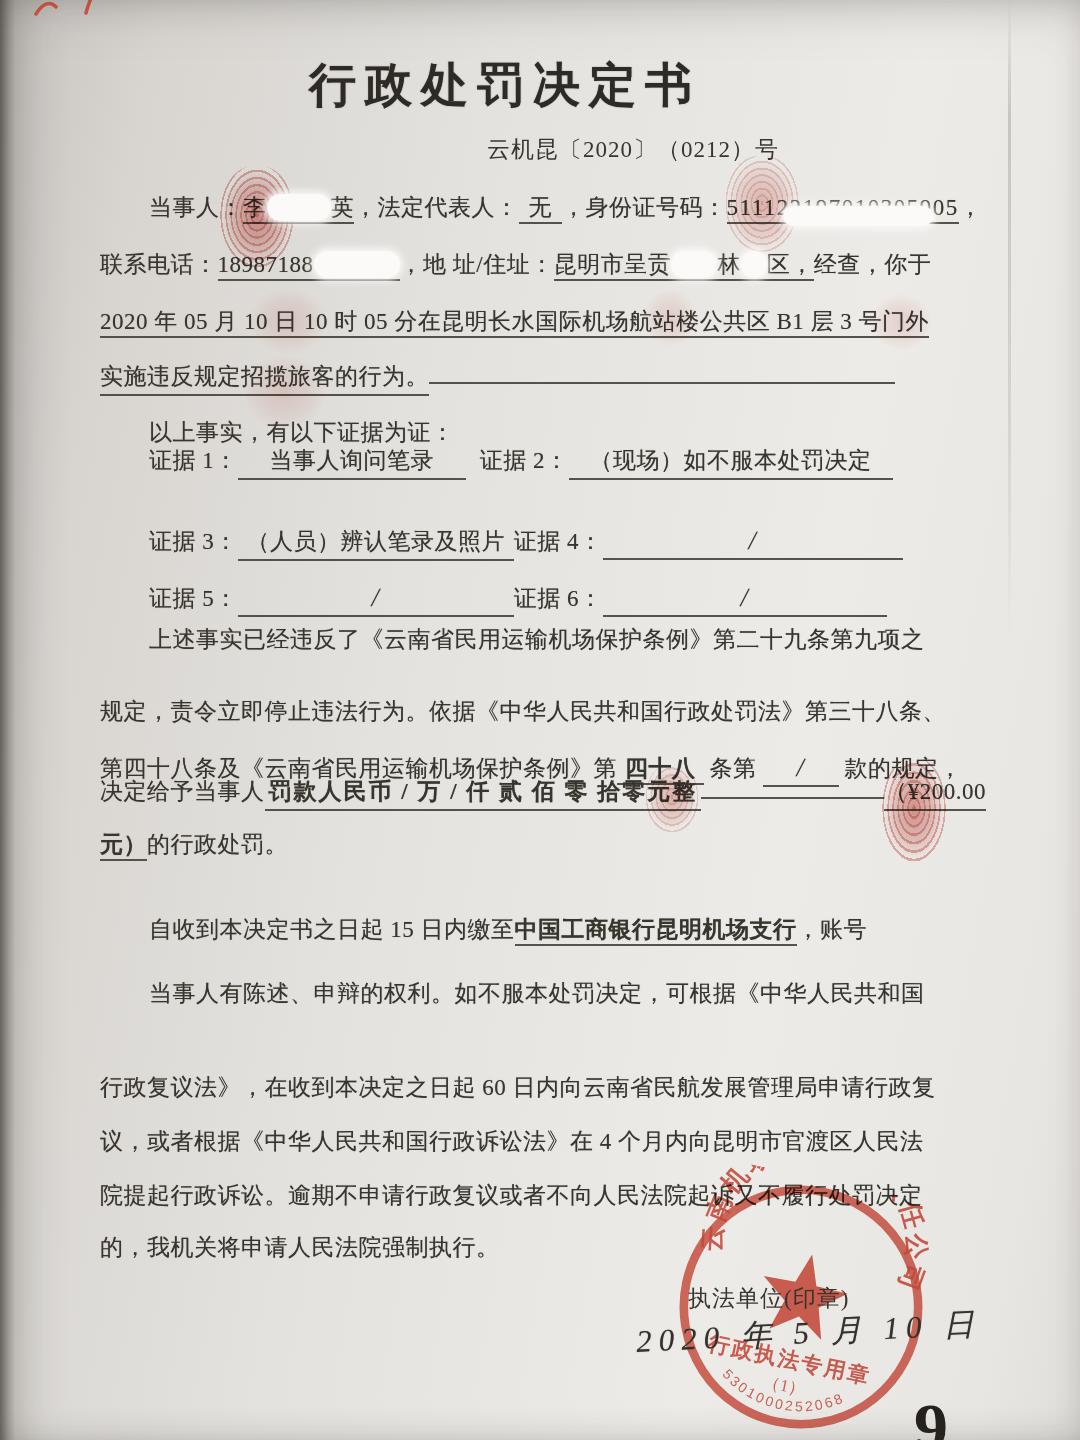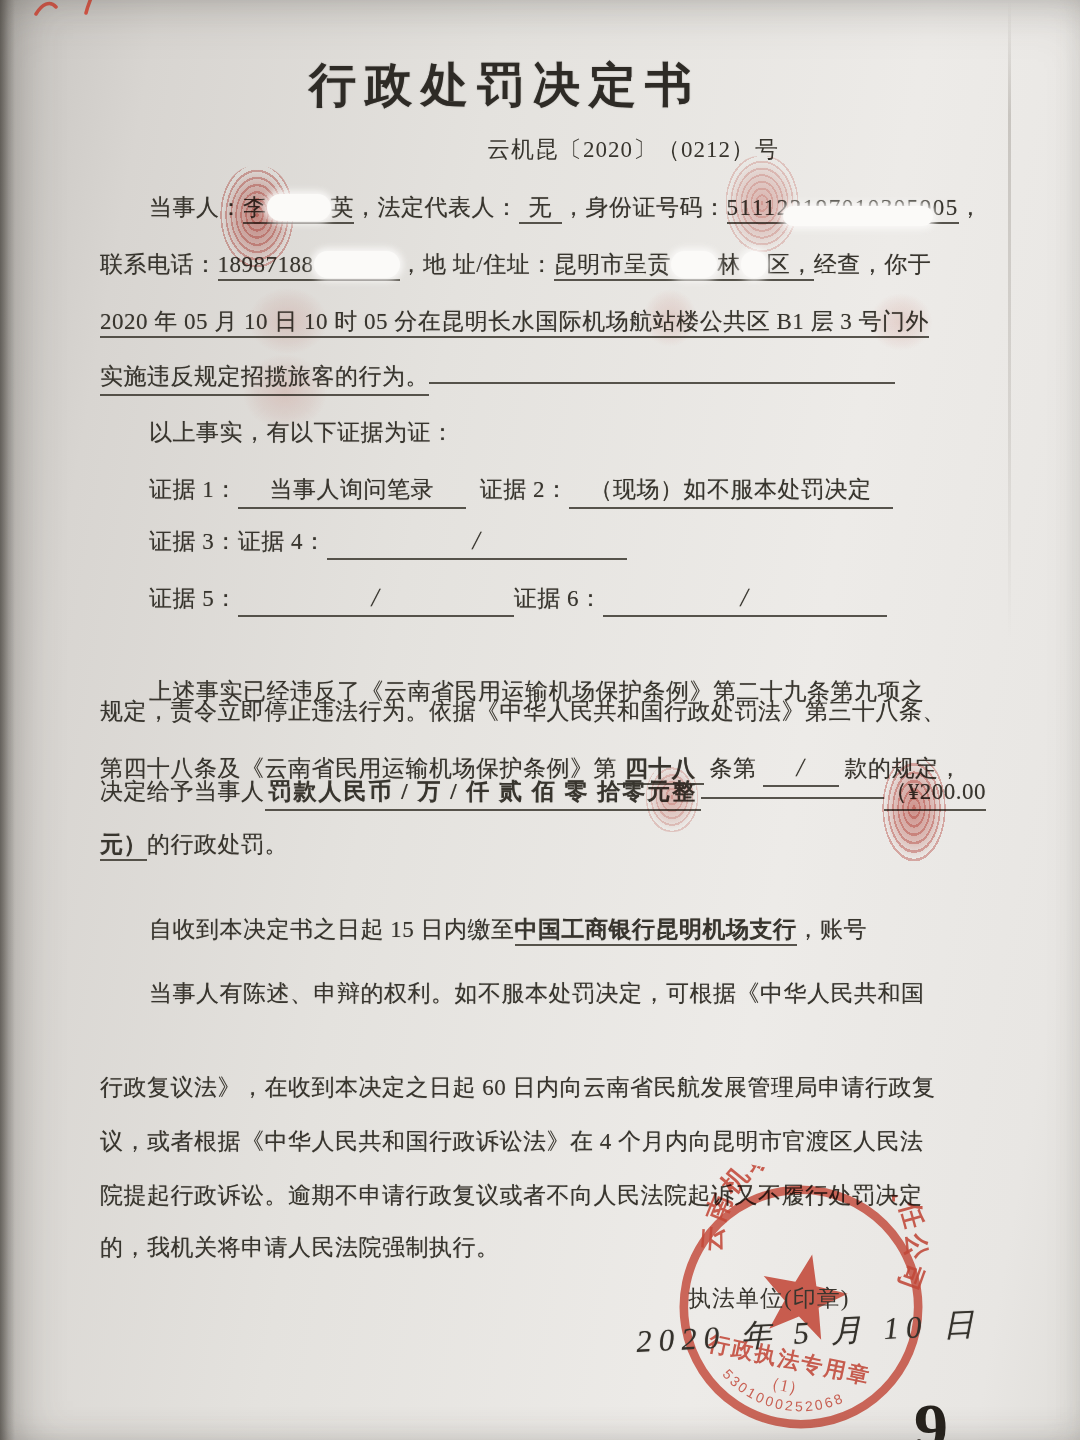--- a/index.html
+++ b/index.html
@@ -83,40 +83,41 @@
   <div class="line" style="top:306px">
     <span class="u">2020 年 05 月 10 日 10 时 05 分在昆明长水国际机场航站楼公共区 B1 层 3 号门外</span>
   </div>
   <div class="line flex" style="top:361px">
     <span class="u">实施违反规定招揽旅客的行为。</span>
       <span class="ufill" style="width:466px"></span>
   </div>
 
   <div class="line ind" style="top:417px">以上事实，有以下证据为证：</div>
 
-  <div class="line ind flex" style="top:474px">
+  <div class="line ind flex" style="top:445px">
     <span>证据 1：</span>
       <span class="u ctr" style="width:228px">当事人询问笔录</span>
       <span style="width:14px"></span>
       <span>证据 2：</span>
       <span class="u ctr" style="width:324px">（现场）如不服本处罚决定</span>
   </div>
   <div class="line ind flex" style="top:526px">
     <span>证据 3：</span>
+      <span class="u ctr" style="width:276px">（人员）辨认笔录及照片</span>
       <span>证据 4：</span>
       <span class="u ctr" style="width:300px"><span class="slash">/</span></span>
   </div>
   <div class="line ind flex" style="top:583px">
     <span>证据 5：</span>
       <span class="u ctr" style="width:276px"><span class="slash">/</span></span>
       <span>证据 6：</span>
       <span class="u ctr" style="width:284px"><span class="slash">/</span></span>
   </div>
 
-  <div class="line ind" style="top:676px">上述事实已经违反了《云南省民用运输机场保护条例》第二十九条第九项之</div>
+  <div class="line ind" style="top:624px">上述事实已经违反了《云南省民用运输机场保护条例》第二十九条第九项之</div>
   <div class="line" style="top:696px">规定，责令立即停止违法行为。依据《中华人民共和国行政处罚法》第三十八条、</div>
   <div class="line" style="top:753px">
     <span>第四十八条及《云南省民用运输机场保护条例》第</span><span class="b u" style="padding:0 8px 2px">四十八</span><span style="padding:0 6px">条第</span><span class="u ctr" style="width:76px"><span class="slash">/</span></span><span style="padding-left:6px">款的规定，</span>
   </div>
 
   <div class="line flex" style="top:776px">
     <span>决定给予当事人</span>
       <span class="b u" style="letter-spacing:2px;padding:0 4px 2px">罚款人民币 / 万 / 仟 贰 佰 零 拾零元整</span>
       <span class="ufill" style="flex:1"></span>
       <span class="u">（¥200.00</span>

